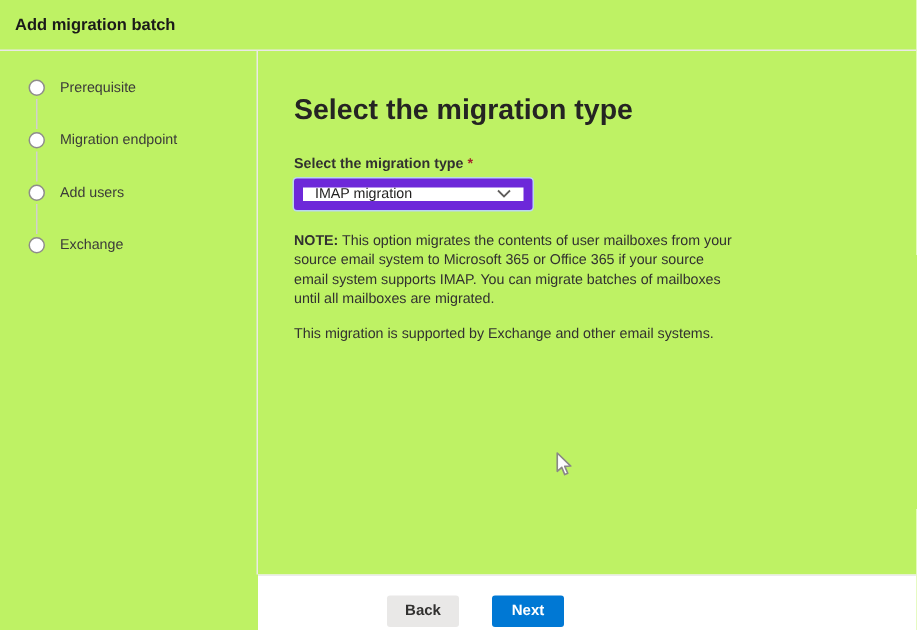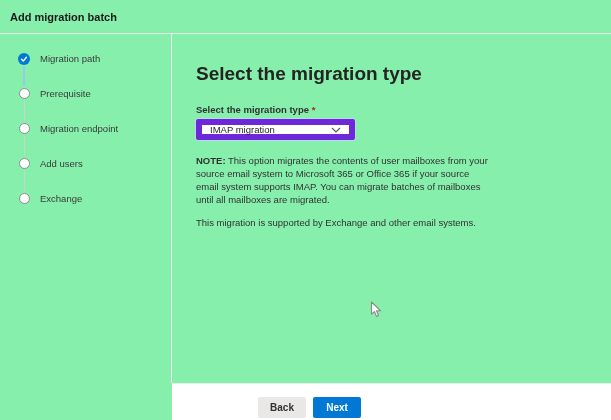--- a/index.html
+++ b/index.html
@@ -1,18 +1,18 @@
 <!DOCTYPE html>
 <html><head>
 <meta charset="utf-8">
 <style>
   * { margin:0; padding:0; box-sizing:border-box; }
   html,body { background:#fff; }
   .app {
-    position:relative; width:611px; height:420px; background:#86efac; overflow:hidden;
+    position:relative; width:611px; height:420px; background:#bef264; overflow:hidden;
     font-family:"Liberation Sans", sans-serif; color:#323130;
   }
   
   .titlebar { height:34px; border-bottom:1px solid #eae8e6; display:flex; align-items:center; padding:0 10px; }
   .titlebar h1 { font-size:11px; font-weight:bold; color:#1b1a19; }
   
   .body-row { display:flex; height:349px; }
   
   .stepper { width:172px; border-right:1px solid #eae8e6; padding:7px 0 0 18px; flex:none; }
   .stepper ol { list-style:none; }
@@ -37,46 +37,38 @@
   .req { color:#a4262c; }
   .dropdown { margin-top:4px; width:159px; height:21px; background:#fff;
     border:6px solid #6d28d9; border-radius:2px; box-shadow:0 0 0 1px #b9d7f0;
     display:flex; align-items:center; justify-content:space-between; padding:0 8px;
     font-size:9.5px; color:#201f1e; cursor:pointer; }
   .note { margin-top:14px; width:296px; font-size:9.5px; line-height:13px; color:#323130; }
   .supported { margin-top:10px; width:330px; font-size:9.5px; line-height:13px; font-weight:normal; color:#323130; }
   .cursor { position:absolute; left:198px; top:267px; pointer-events:none; }
   
   .footer { position:absolute; left:172px; right:0; bottom:0; height:37px; background:#fff;
-    border-top:1px solid #ebebeb; display:flex; align-items:flex-start; padding:13px 0 0 86px; gap:7px; }
+    border-top:1px solid #ebebeb; display:flex; align-items:flex-start; padding:13px 0 0 86px; gap:22px; }
   .btn { height:21px; min-width:48px; padding:0 12px; border:none; border-radius:2px;
     font-family:inherit; font-size:10px; font-weight:bold; cursor:pointer; }
   .btn.back { background:#e9e8e7; color:#323130; }
   .btn.next { background:#0078d4; color:#fff; }
 </style>
 </head>
 <body>
 
 <div class="app">
 
   <header class="titlebar">
     <h1>Add migration batch</h1>
   </header>
 
   <div class="body-row">
     <nav class="stepper">
       <ol>
-        <li class="step completed conn-blue">
-          <span class="dot filled">
-            <svg width="8" height="8" viewBox="0 0 12 12">
-                <path d="M2.3 6.4 L5 9 L9.7 3.4" fill="none" stroke="#fff" stroke-width="2" stroke-linecap="round" stroke-linejoin="round"></path>
-              </svg>
-          </span>
-          <span class="step-lbl">Migration path</span>
-        </li>
         <li class="step">
           <span class="dot pending"></span>
           <span class="step-lbl">Prerequisite</span>
         </li>
         <li class="step">
           <span class="dot pending"></span>
           <span class="step-lbl">Migration endpoint</span>
         </li>
         <li class="step">
           <span class="dot pending"></span>

